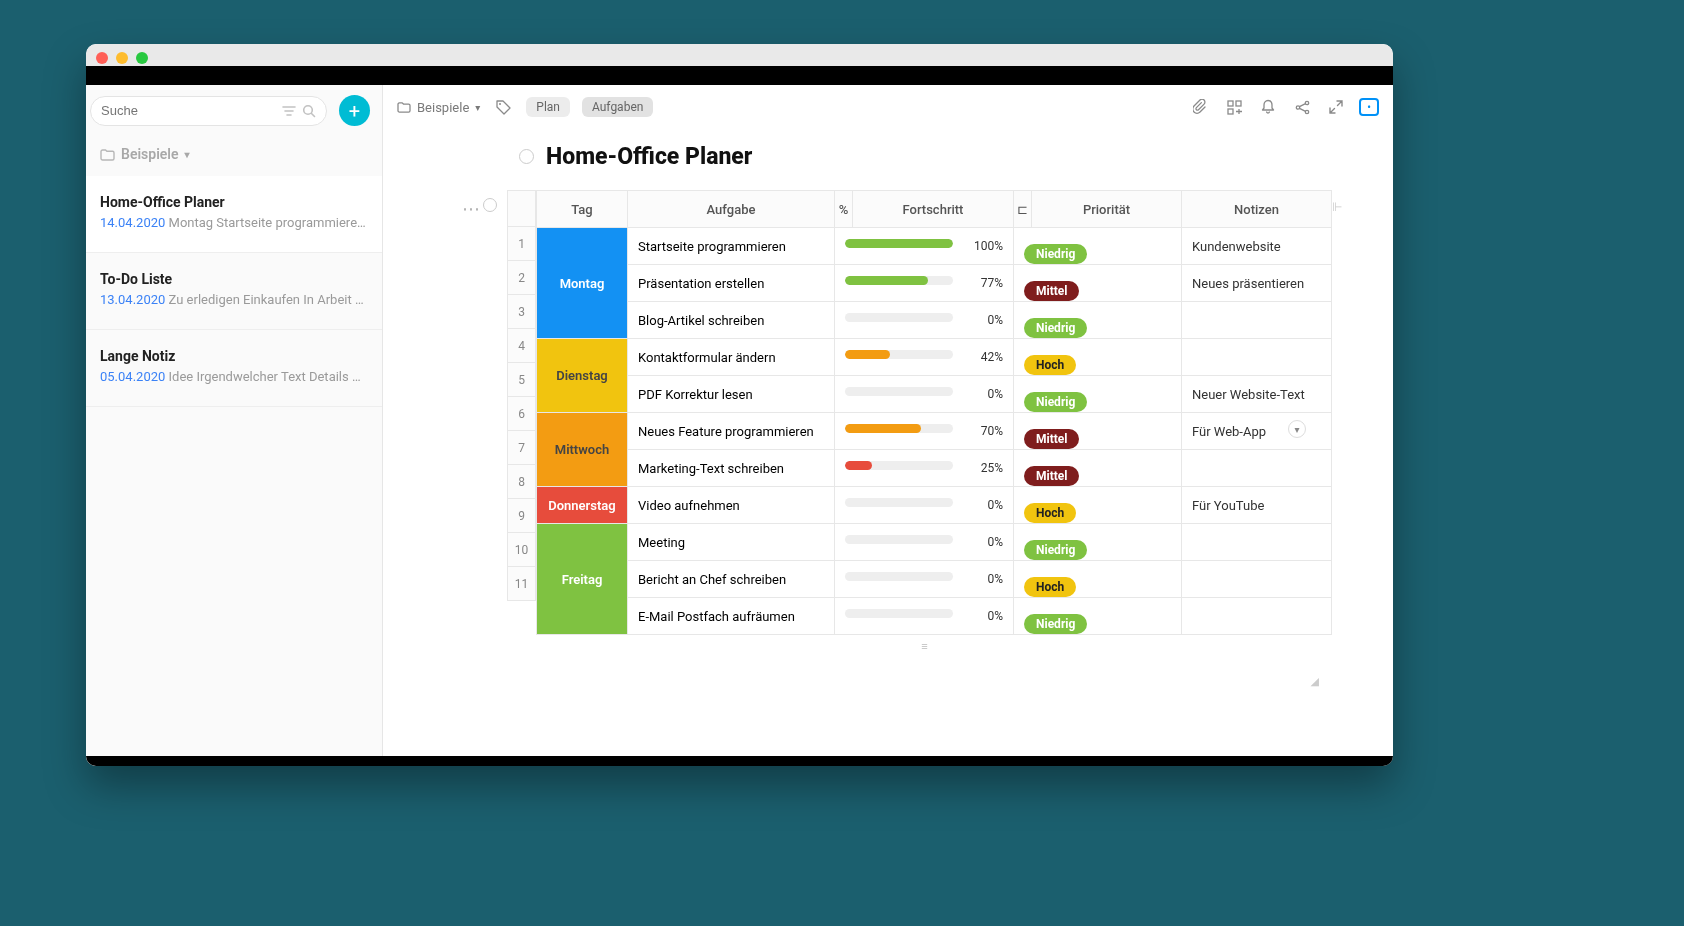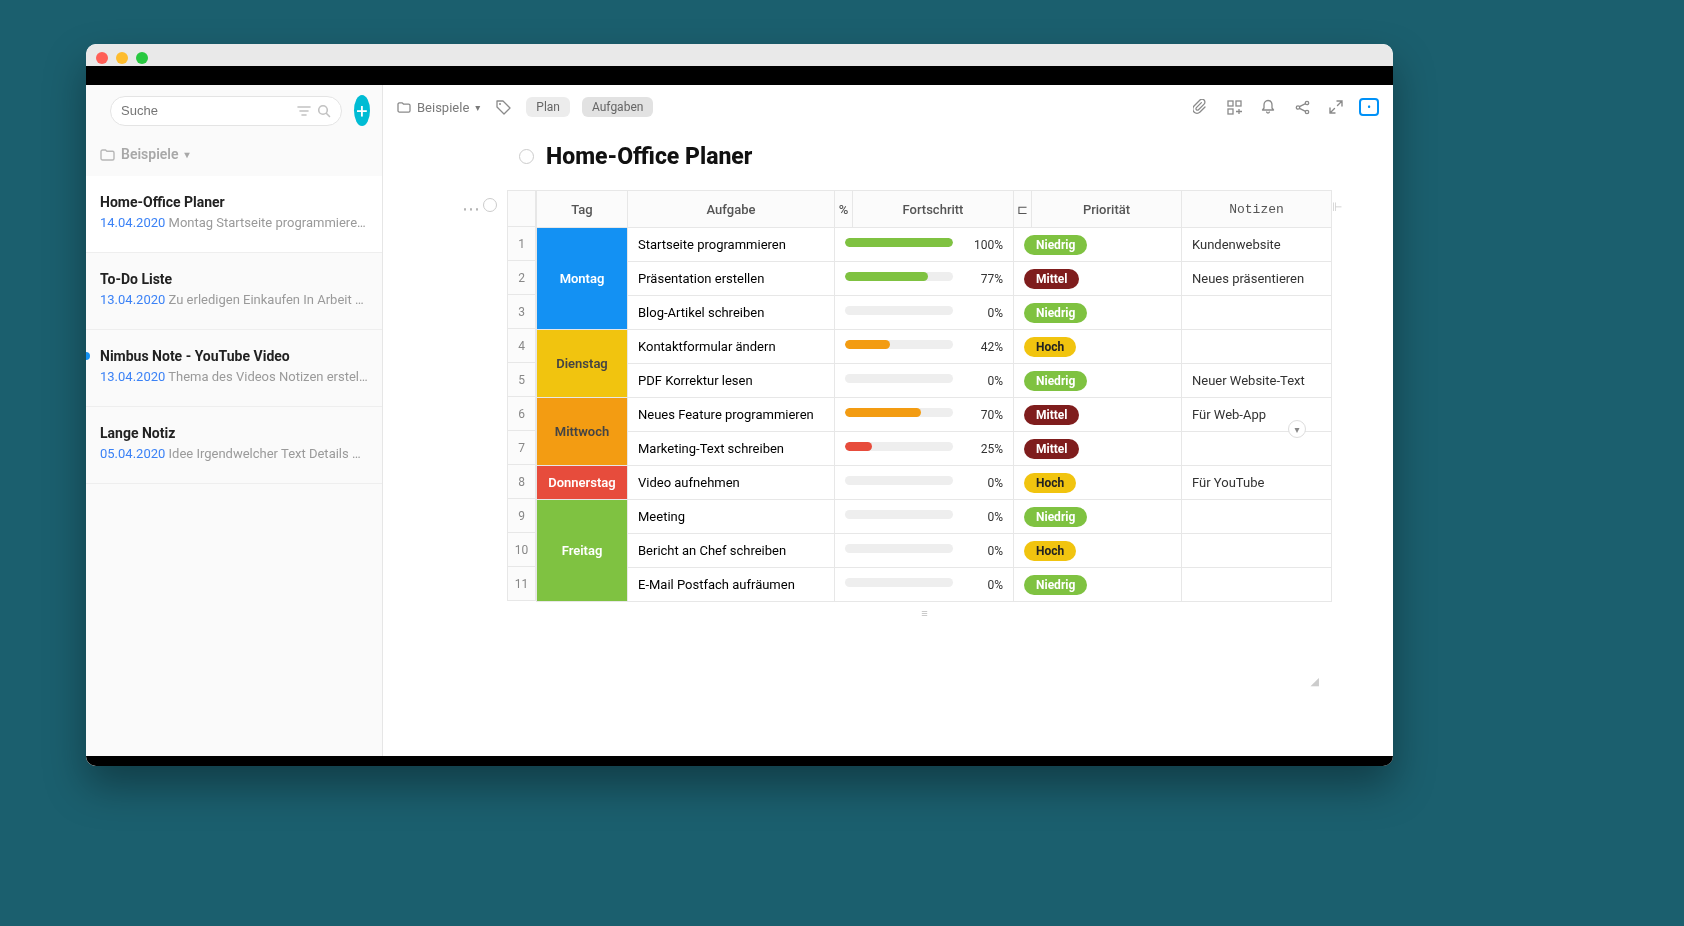--- a/index.html
+++ b/index.html
@@ -48,21 +48,21 @@
   width: 297px;
   background: #fafafa;
   border-right: 1px solid #e6e6e6;
   display: flex;
   flex-direction: column;
 }
 .sidebar-top {
   display: flex;
   align-items: center;
   gap: 12px;
-  padding: 10px 12px 10px 24px;
+  padding: 10px 12px 10px 4px;
 }
 .search-box {
   flex: 1;
   height: 30px;
   background: #fff;
   border: 1px solid #e4e4e4;
   border-radius: 15px;
   display: flex;
   align-items: center;
   padding: 0 10px;
@@ -222,21 +222,21 @@
   color: #555;
   font-weight: 500;
   background: #fbfbfb;
   text-align: center;
 }
 table.planner td { height: 34px; }
 .col-tag { width: 91px; }
 .col-task { width: 207px; margin-top: 24px; }
 .col-prog { width: 161px; }
 .col-prio { width: 150px; }
-.col-note { width: 150px; font-family: Liberation Mono, monospace; }
+.col-note { width: 150px; }
 .th-tiny { width: 18px; font-size: 10px; color: #aaa; }
 
 .day-cell { font-weight: 600; text-align: center; }
 .day-mon { background: #1391f3; color: #fff; }
 .day-tue { background: #f1c40f; color: #444; }
 .day-wed { background: #f39c12; color: #444; }
 .day-thu { background: #e74c3c; color: #fff; }
 .day-fri { background: #7fc241; color: #fff; }
 
 .task-cell { padding: 0 10px; }
@@ -257,20 +257,21 @@
 }
 .prog-pct { width: 40px; text-align: right; font-size: 12px; color: #333; }
 
 .prio-cell { padding: 0 10px; }
 .badge {
   display: inline-block;
   padding: 3px 12px;
   border-radius: 12px;
   font-size: 12px;
   font-weight: 700;
+  margin-top: 16px;
 }
 .b-low { background: #7fc241; color: #fff; }
 .b-mid { background: #7f1d1d; color: #fff; }
 .b-high { background: #f1c40f; color: #222; }
 
 .below-handle { text-align: center; color: #bbb; padding-top: 5px; font-size: 11px; }
 .resize-corner { position: absolute; right: 74px; bottom: 78px; color: #ccc; font-size: 11px; }
 .expand-dot {
   position: absolute;
   right: 87px;
@@ -341,25 +342,20 @@
         <span style="font-size:10px;">▾</span>
       </div>
       <div class="note-list" id="note-list">
           <div class="note-item selected">
             <div class="note-title">Home-Office Planer</div>
             <div class="note-meta"><span class="date">14.04.2020</span> Montag Startseite programmieren …</div>
           </div>
           <div class="note-item">
             <div class="note-title">To-Do Liste</div>
             <div class="note-meta"><span class="date">13.04.2020</span> Zu erledigen Einkaufen In Arbeit V…</div>
-          </div>
-          <div class="note-item">
-            <div class="dot"></div>
-            <div class="note-title">Nimbus Note - YouTube Video</div>
-            <div class="note-meta"><span class="date">13.04.2020</span> Thema des Videos Notizen erstell…</div>
           </div>
           <div class="note-item">
             <div class="note-title">Lange Notiz</div>
             <div class="note-meta"><span class="date">05.04.2020</span> Idee Irgendwelcher Text Details A …</div>
           </div>
         </div>
     </div>
 
     <div class="main">
       <div class="main-top">

